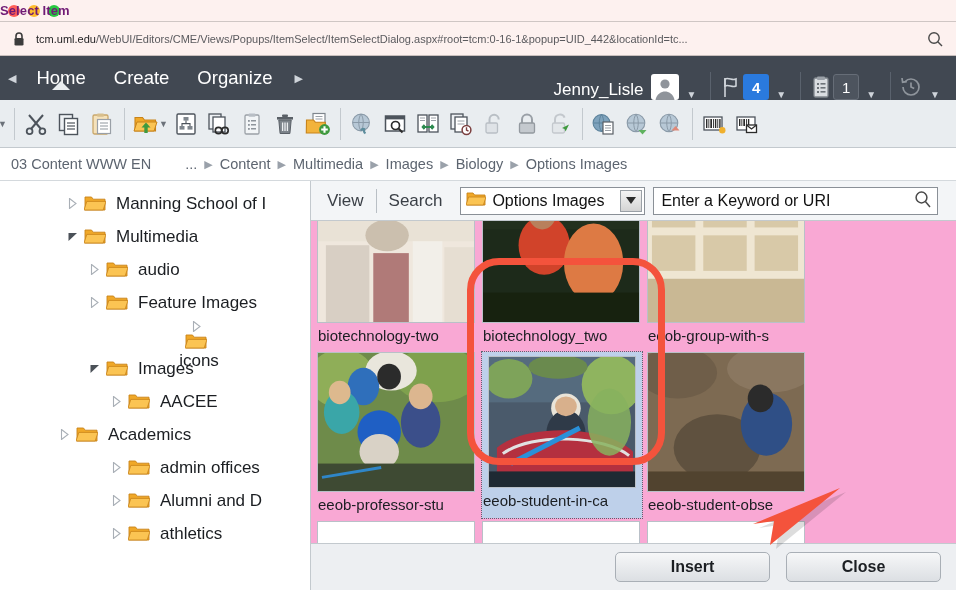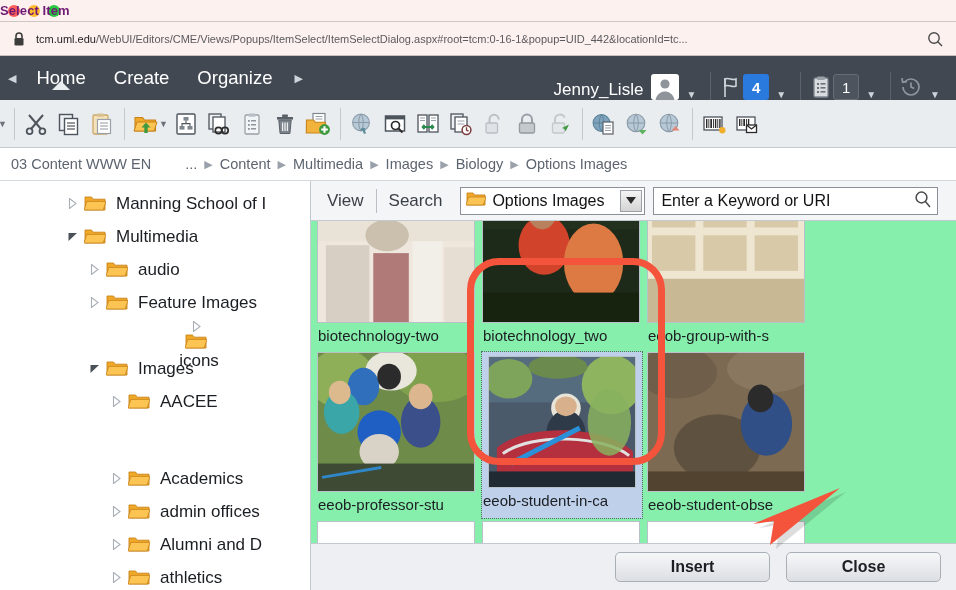--- a/index.html
+++ b/index.html
@@ -161,21 +161,21 @@
   }
   .kw-box {
     margin-left: 8px; height: 28px; width: 285px; background: #fff;
     border: 1px solid #8a9097; display: flex; align-items: center;
     padding: 0 4px 0 7px; position: relative;
   }
   .kw-box .kw-text { font-size: 16px; color: #111; flex: 1; }
 
   .grid-scroll {
     position: absolute; left: 0; top: 40px; right: 0; bottom: 47px;
-    overflow: hidden; background: #86efac;
+    overflow: hidden; background: #f9a8d4;
   }
   .grid {
     display: flex; flex-wrap: wrap;
     padding-left: 6px; margin-top: -38px;
   }
   .cell {
     width: 160px; margin: 0 5px 3px 0; position: relative;
   }
   .cell .thumb {
     width: 158px; height: 140px; border: 1px solid #b9c0c8; background: #fff;
@@ -624,21 +624,21 @@
             <svg width="10" height="11" viewBox="0 0 10 11">
               <path d="M1.5 0.5 L8 5.5 L1.5 10.5 Z" fill="none" stroke="#a9afb6" stroke-width="1.1"></path>
             </svg>
           </span>
           <span class="tfolder"><svg width="22" height="17" viewBox="0 0 22 17">
               <path d="M1 2h6.5l1.7 2.2H21V15H1z" fill="#f0a828" stroke="#c8831a" stroke-width="0.9"></path>
               <path d="M2.8 6.4H22L19.2 15H0z" fill="#fbc453" stroke="#c8831a" stroke-width="0.8"></path>
             </svg></span>
           <span class="tlabel">AACEE</span>
         </div>
-        <div class="tnode" style="padding-left: 110px; margin-top: 44px;">
+        <div class="tnode" style="padding-left: 58px;">
           <span class="twist">
             <svg width="10" height="11" viewBox="0 0 10 11">
               <path d="M1.5 0.5 L8 5.5 L1.5 10.5 Z" fill="none" stroke="#a9afb6" stroke-width="1.1"></path>
             </svg>
           </span>
           <span class="tfolder"><svg width="22" height="17" viewBox="0 0 22 17">
               <path d="M1 2h6.5l1.7 2.2H21V15H1z" fill="#f0a828" stroke="#c8831a" stroke-width="0.9"></path>
               <path d="M2.8 6.4H22L19.2 15H0z" fill="#fbc453" stroke="#c8831a" stroke-width="0.8"></path>
             </svg></span>
           <span class="tlabel">Academics</span>

